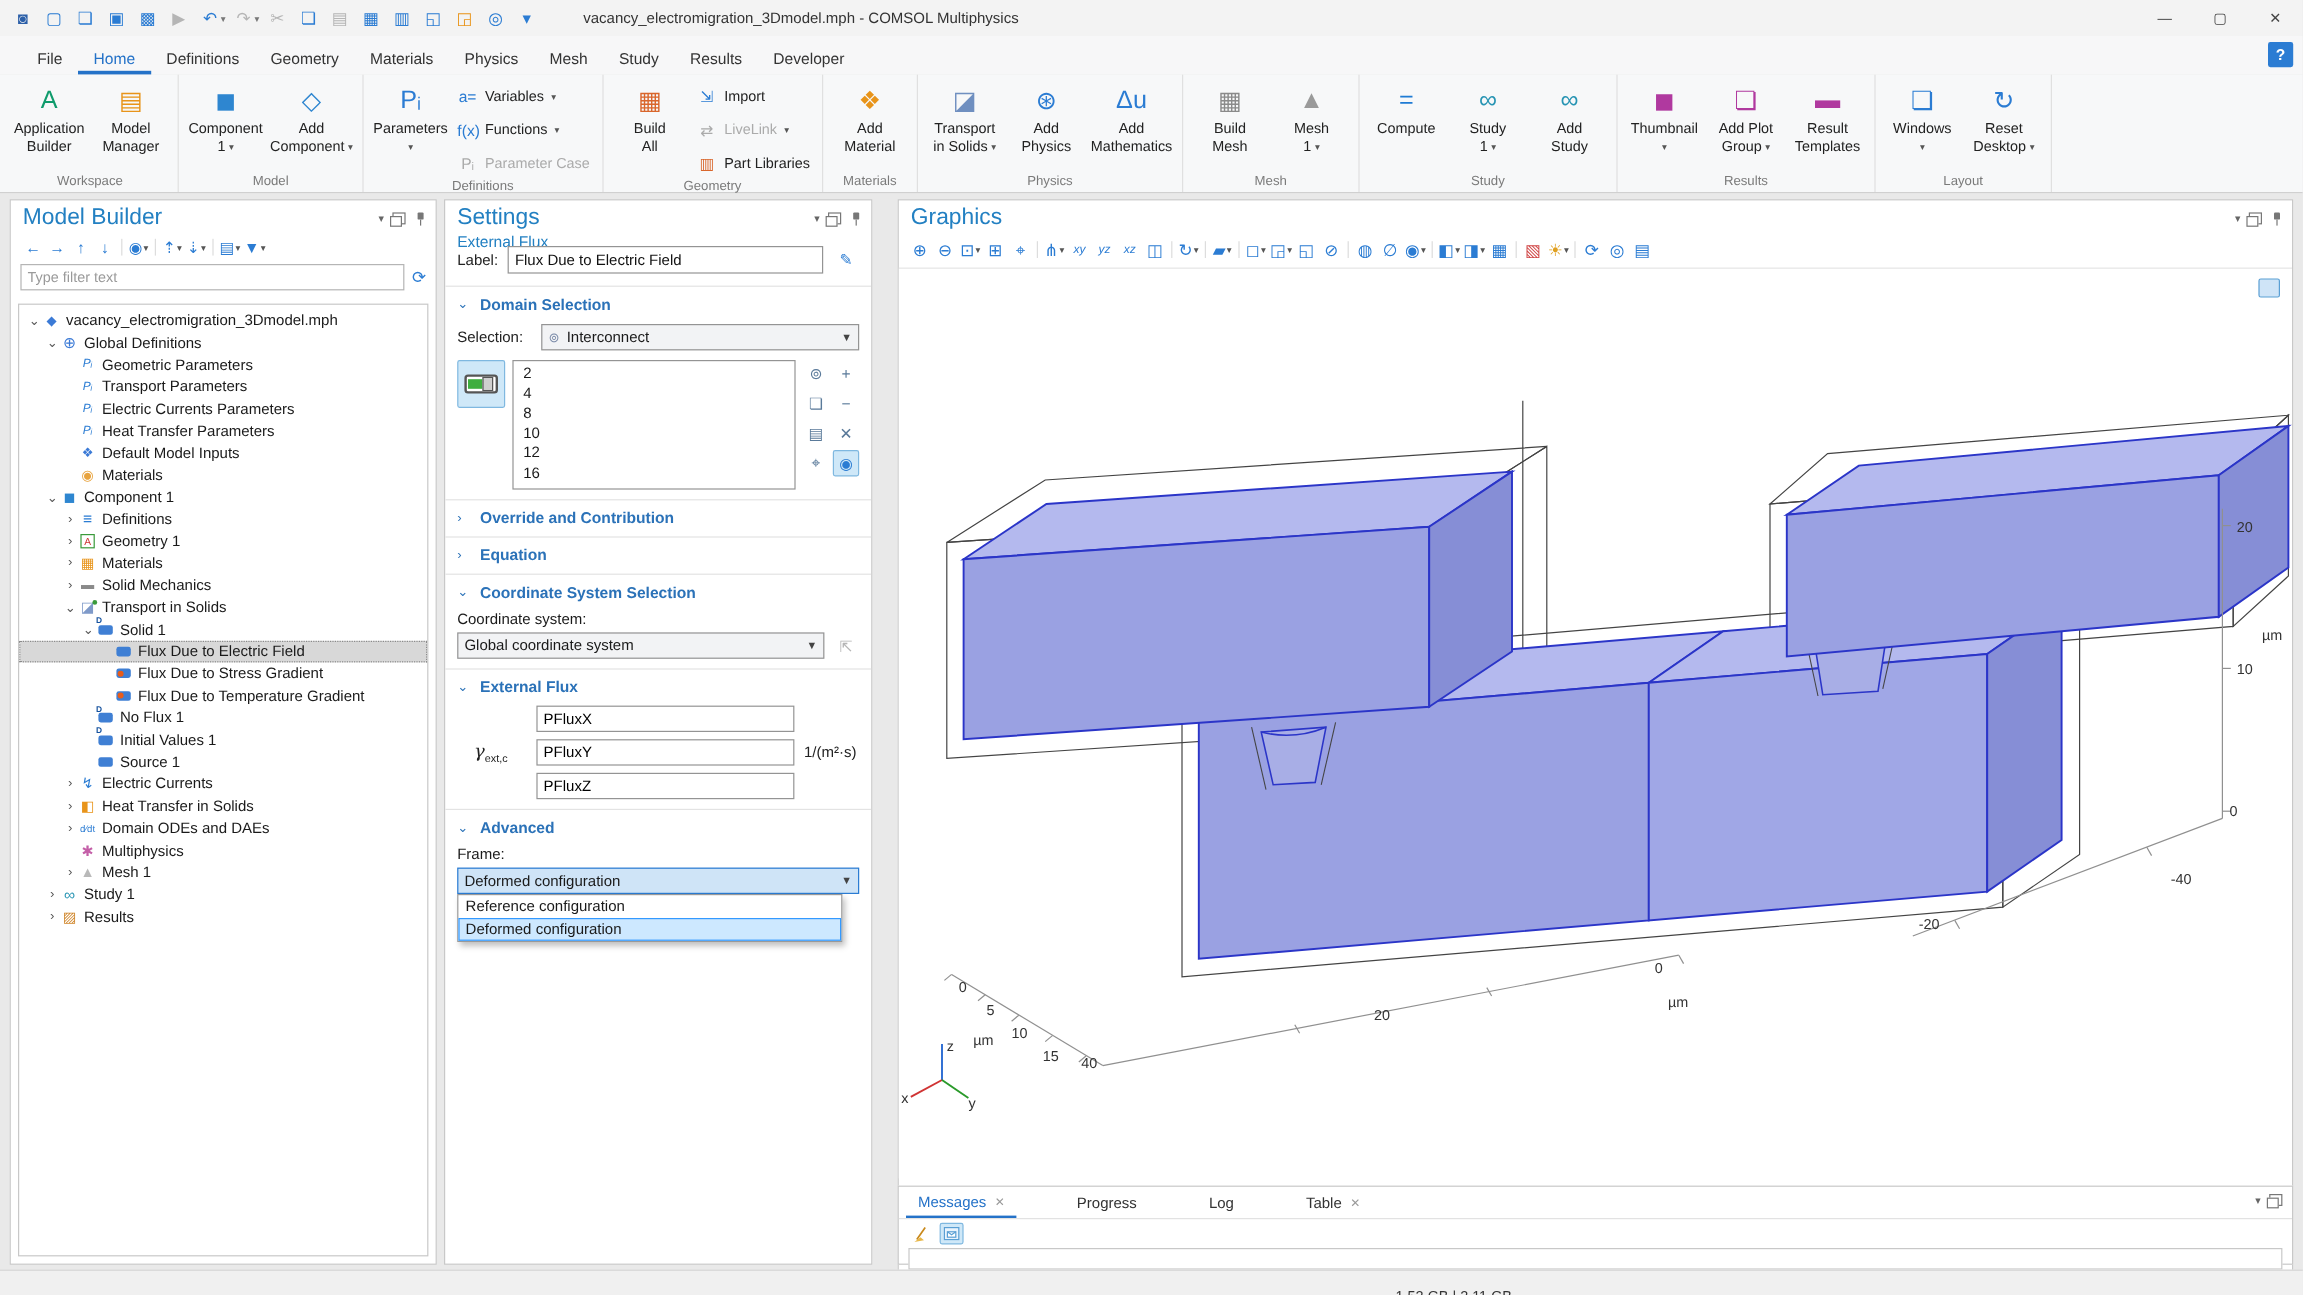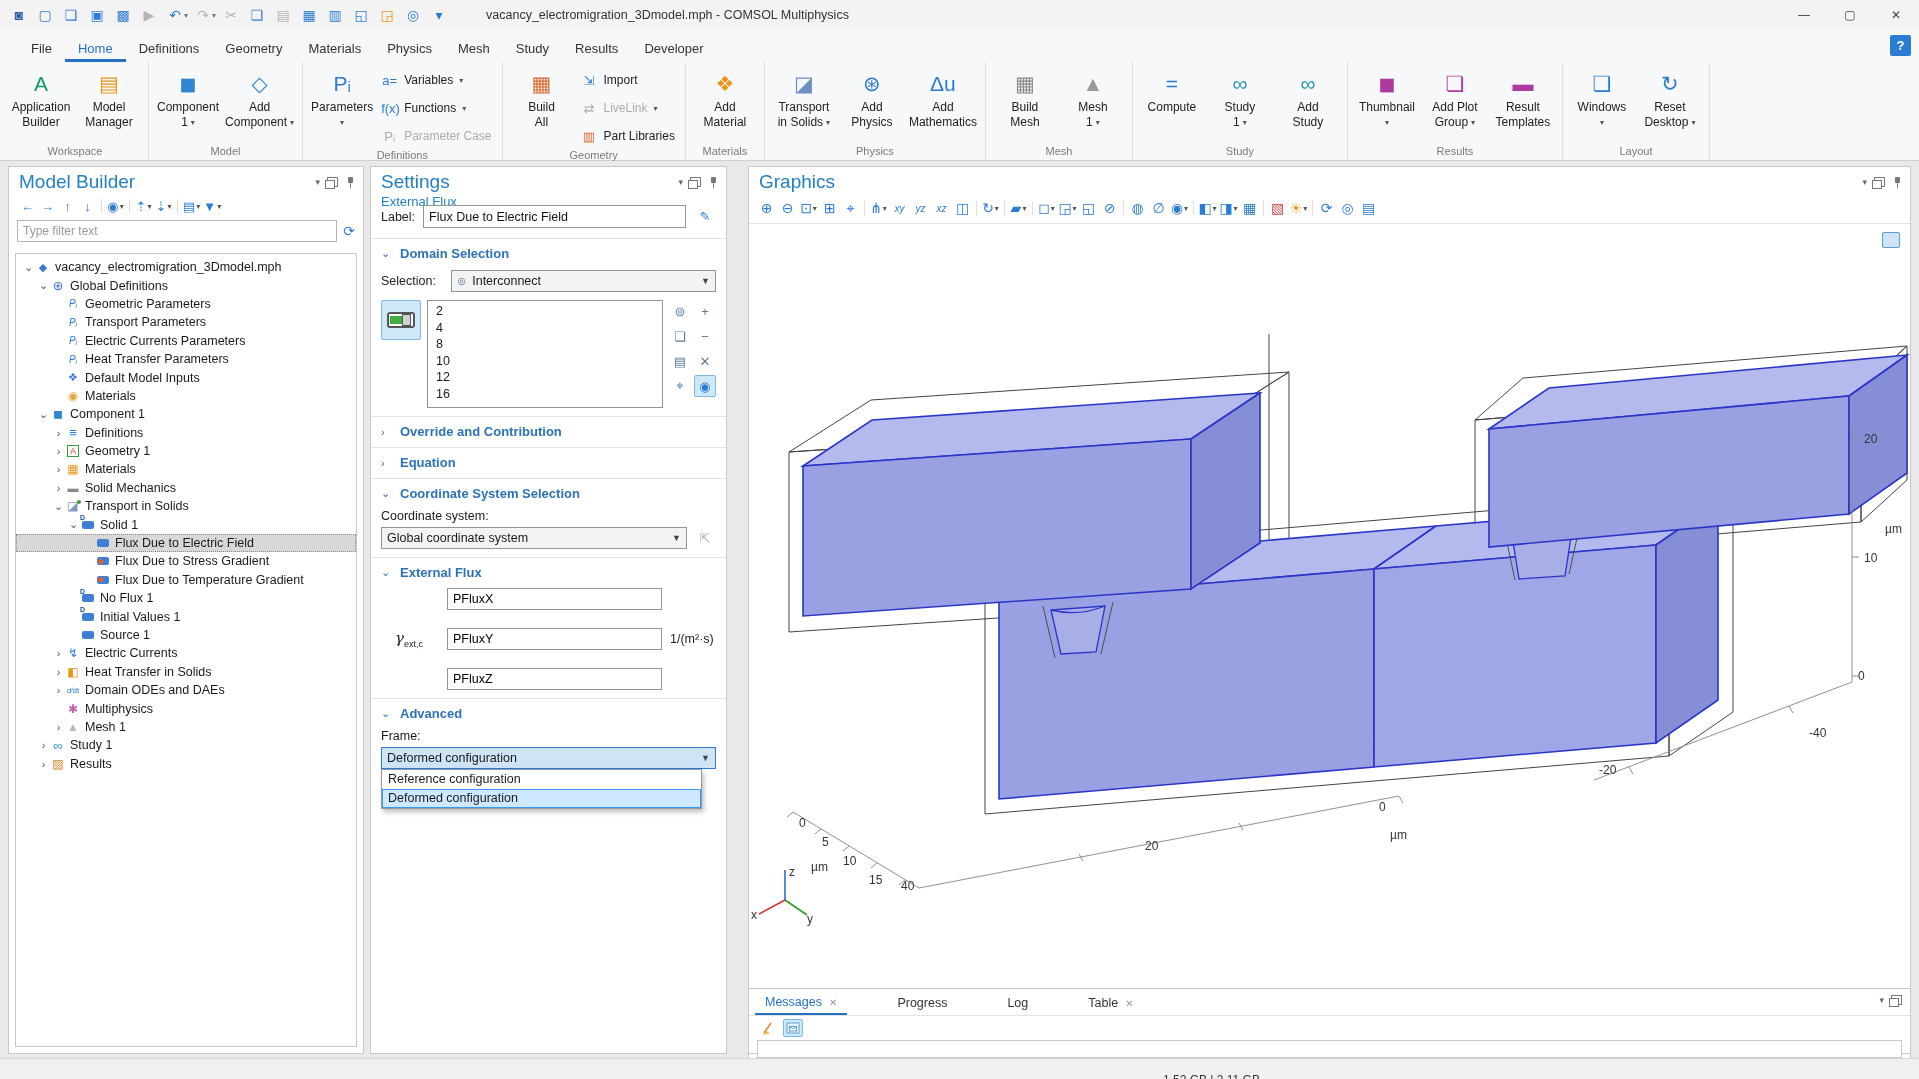--- a/index.html
+++ b/index.html
@@ -117,21 +117,21 @@
   .sbtn{width:22px;height:22px;display:flex;align-items:center;justify-content:center;color:#5a7a9a;font-size:13px;border-radius:2px;}
   .sbtn.act{background:#cfe8f8;border:1px solid #7fb8e0;color:#2b7cd3;box-sizing:border-box;}
   .cs-label{margin:8px 0 4px;font-size:12.5px;}
   .cs-row{display:flex;align-items:center;gap:7px;}
   .cs-combo{flex:1;background:#f2f3f5;}
   .gray-btn{color:#b5b5b5;}
   .flux-grid{display:flex;align-items:center;margin-top:8px;gap:8px;}
   .flux-sym{width:42px;text-align:right;font-size:13px;color:#222;}
   .flux-sym i{font-family:"DejaVu Serif",serif;font-size:15px;}
   .flux-sym sub{font-size:9px;}
-  .flux-fields{display:flex;flex-direction:column;gap:18px;flex:0 0 215px;padding-left:16px;}
+  .flux-fields{display:flex;flex-direction:column;gap:6px;flex:0 0 215px;padding-left:16px;}
   .flux-input{height:20px;border:1px solid #949494;font-size:12.5px;padding:0 5px;font-family:"Liberation Sans",sans-serif;}
   .flux-unit{font-size:12.5px;color:#222;}
   .frame-label{margin:8px 0 4px;font-size:12.5px;}
   .frame-wrap{position:relative;}
   .frame-combo{background:#cfe4f7;border:1px solid #2b7cd3;}
   .ddlist{position:absolute;left:0;right:14px;top:22px;background:#fff;border:1px solid #999;
     box-shadow:2px 3px 5px rgba(0,0,0,0.25);z-index:5;}
   .dditem{height:19px;line-height:19px;padding:0 6px;font-size:12.5px;}
   .dditem.hl{background:#cde8ff;outline:1px solid #3399ff;outline-offset:-1px;}
   

